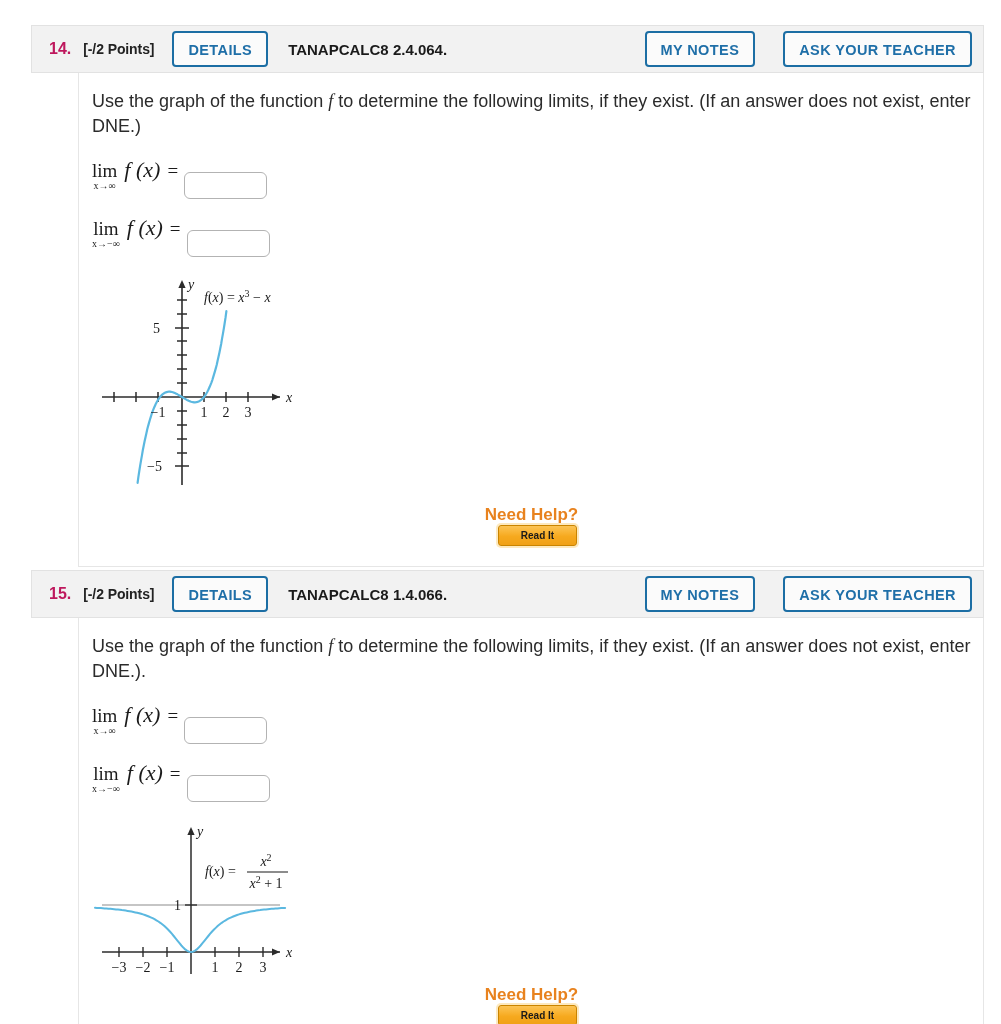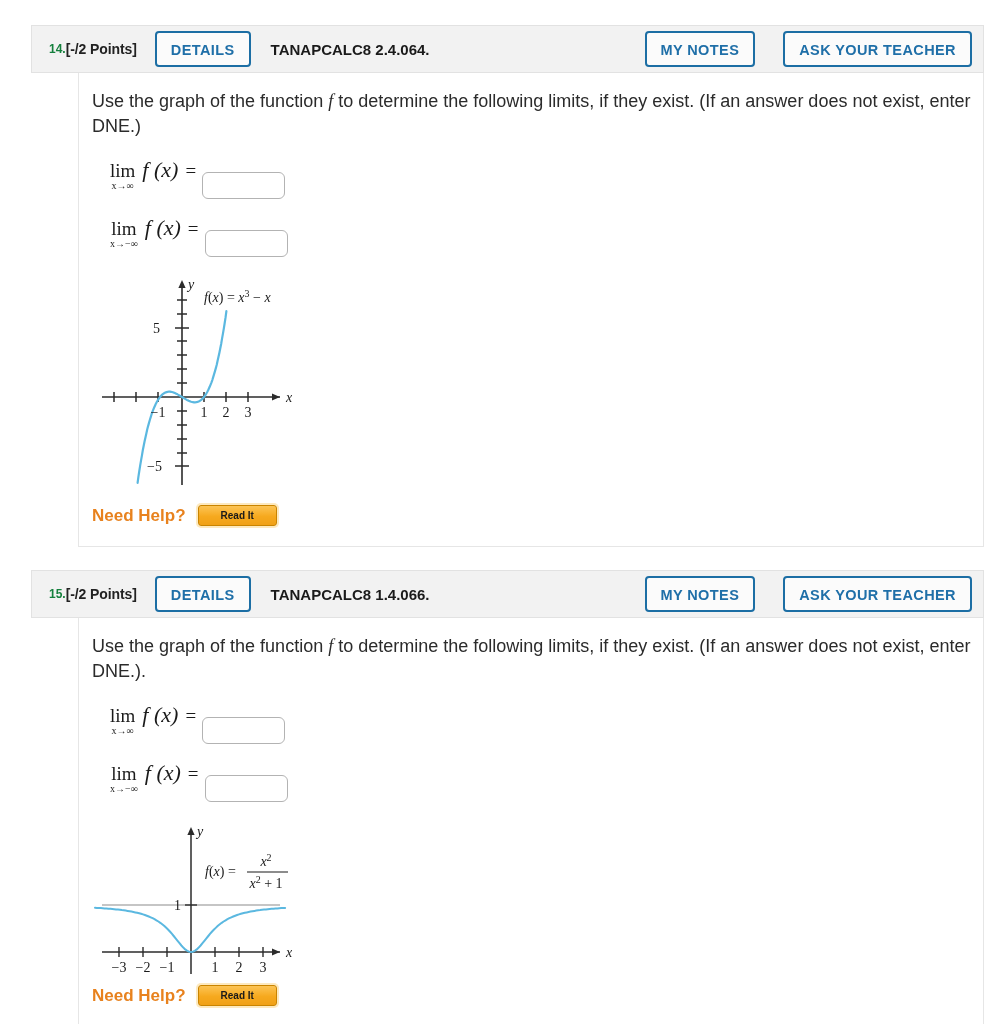--- a/index.html
+++ b/index.html
@@ -24,24 +24,24 @@
   .q-header {
     background: #f2f2f2;
     border: 1px solid #e2e2e2;
     box-sizing: border-box;
     height: 48px;
     display: flex;
     align-items: center;
     padding: 0 11px 0 17px;
   }
   .q-num {
-    font-size: 12px;
-    font-weight: bold;
-    color: #15803d;
-    margin-right: 0;
+    font-size: 16px;
+    font-weight: bold;
+    color: #be185d;
+    margin-right: 12px;
   }
   .q-points {
     font-size: 14px;
     font-weight: bold;
     color: #222;
     margin-right: 18px;
     letter-spacing: -0.1px;
   }
   .btn-outline {
     border: 2px solid #1c6ea4;
@@ -96,21 +96,20 @@
     margin-bottom: 12px;
     height: 46px;
   }
   .limit-expr {
     font-family: "Liberation Serif", serif;
     color: #1a1a1a;
     display: flex;
     align-items: baseline;
     white-space: nowrap;
     padding-top: 4px;
-    margin-left: 18px;
   }
   .lim-stack {
     display: inline-flex;
     flex-direction: column;
     align-items: center;
     line-height: 1;
   }
   .lim-word { font-size: 19px; }
   .lim-sub  { font-size: 10px; margin-top: 1px; }
   .fx { font-size: 22px; font-style: italic; margin-left: 7px; }
@@ -130,20 +129,21 @@
     outline: none;
   }
 
   
   .graph-wrap { margin: 6px 0 2px 0; }
 
   
   .needhelp-row {
     display: flex;
     align-items: center;
+    flex-direction: column;
   }
   .needhelp-label {
     color: #e8821e;
     font-size: 17px;
     font-weight: bold;
     margin-right: 12px;
   }
   .readit {
     background: linear-gradient(180deg, #fcc455 0%, #f6a91e 55%, #f0a016 100%);
     border: 1px solid #c98400;

